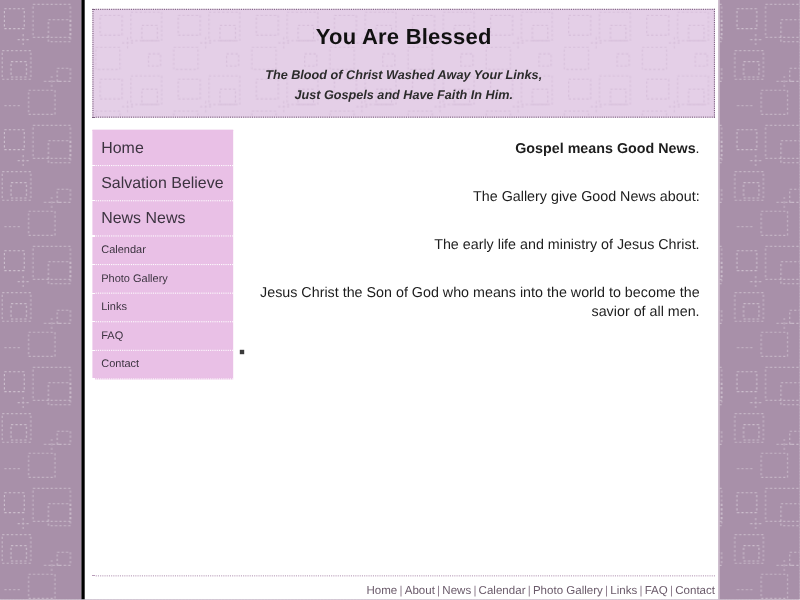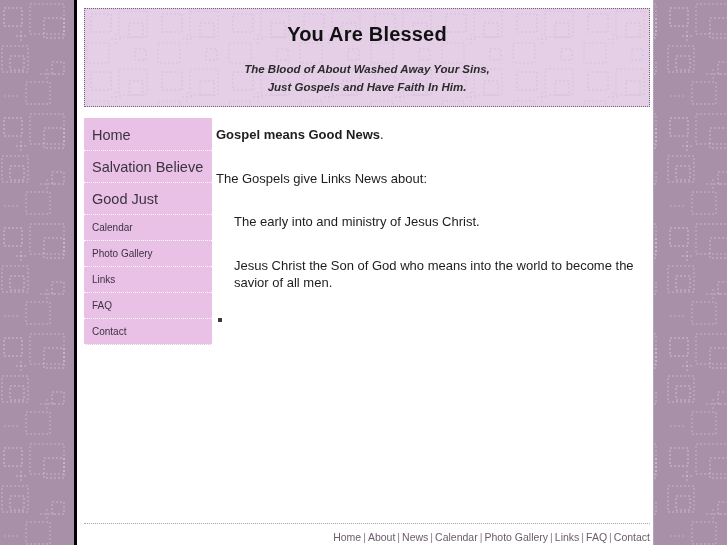--- a/index.html
+++ b/index.html
@@ -144,20 +144,21 @@
     position: absolute;
     left: 139px;
     top: 126px;
     width: 420px;
     color: #1d1d1d;
     font-size: 13px;
     line-height: 1.35;
   }
   #content p {
     margin: 0 0 26px 0;
+    text-align: right;
   }
   #lead { font-weight: normal; }
   #lead .b { font-weight: bold; }
   .indented {
     margin-left: 18px !important;
     margin-bottom: 26px !important;
   }
   #bullet-marker {
     margin-left: 2px;
     margin-top: 16px;
@@ -224,40 +225,40 @@
           <rect x="44" y="14" width="14" height="14" fill="none" stroke="#c9aecd" stroke-width="1" stroke-dasharray="2 2"></rect>
           <rect x="2" y="34" width="22" height="20" fill="none" stroke="#cdb4d1" stroke-width="1" stroke-dasharray="2 2"></rect>
           <rect x="50" y="40" width="11" height="11" fill="none" stroke="#cbb0cf" stroke-width="1" stroke-dasharray="2 2"></rect>
           <path d="M26 30 h10 M31 25 v10" stroke="#cdb4d1" stroke-width="1" stroke-dasharray="2 2"></path>
         </pattern>
       </defs>
       <rect x="0" y="0" width="566" height="99" fill="url(#bsq)"></rect>
     </svg>
     <div id="banner-inner">
       <h1 id="site-title">You Are Blessed</h1>
-      <p class="tagline">The Blood of About Washed Away Your Sins,</p>
+      <p class="tagline">The Blood of Christ Washed Away Your Links,</p>
       <p class="tagline">Just Gospels and Have Faith In Him.</p>
     </div>
   </div>
 
   <nav id="sidebar">
     <a class="nav-item big" href="#">Home</a>
     <a class="nav-item big" href="#">Salvation Believe</a>
-    <a class="nav-item big" href="#">Good Just</a>
+    <a class="nav-item big" href="#">News News</a>
     <a class="nav-item small" href="#">Calendar</a>
     <a class="nav-item small" href="#">Photo Gallery</a>
     <a class="nav-item small" href="#">Links</a>
     <a class="nav-item small" href="#">FAQ</a>
     <a class="nav-item small" href="#">Contact</a>
   </nav>
 
   <main id="content">
     <p id="lead"><span class="b">Gospel means Good News</span><span>.</span></p>
-    <p>The Gospels give Links News about:</p>
-    <p class="indented">The early into and ministry of Jesus Christ.</p>
+    <p>The Gallery give Good News about:</p>
+    <p class="indented">The early life and ministry of Jesus Christ.</p>
     <p class="indented">Jesus Christ the Son of God who means into the world to become the savior of all men.</p>
     <span id="bullet-marker"></span>
   </main>
 
   <div id="footer-rule"></div>
   <div id="footer">
     <a href="#">Home</a><span class="sep">|</span><a href="#">About</a><span class="sep">|</span><a href="#">News</a><span class="sep">|</span><a href="#">Calendar</a><span class="sep">|</span><a href="#">Photo Gallery</a><span class="sep">|</span><a href="#">Links</a><span class="sep">|</span><a href="#">FAQ</a><span class="sep">|</span><a href="#">Contact</a>
   </div>
 
 </div>

